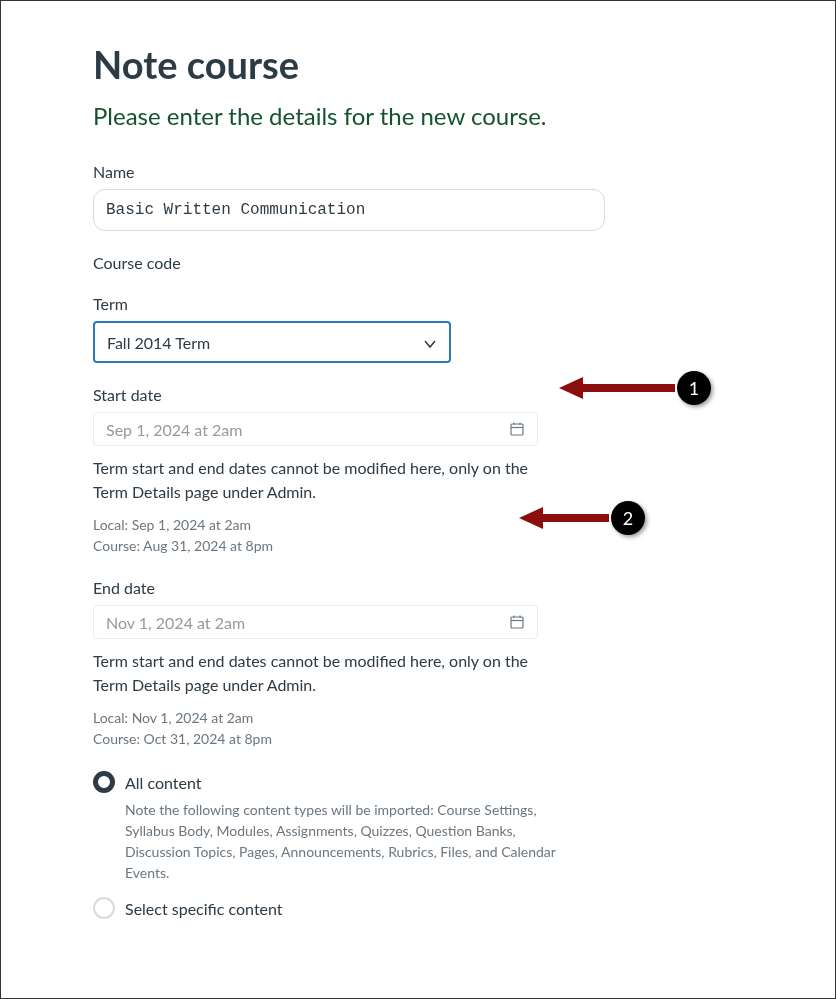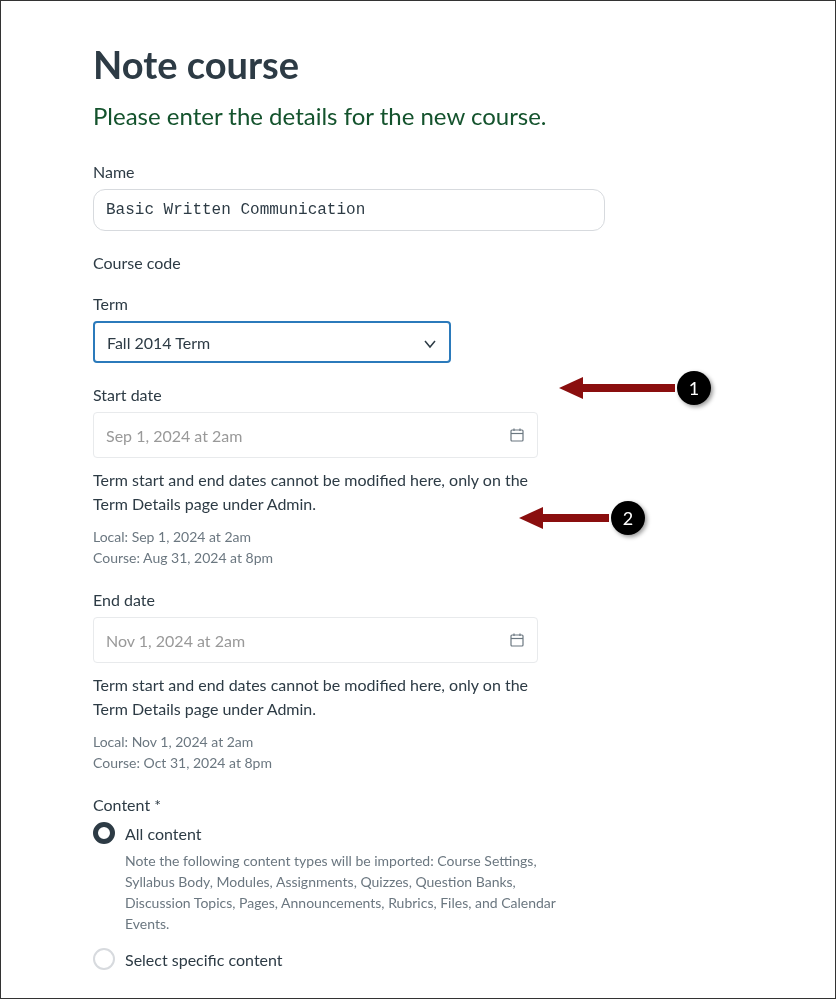--- a/index.html
+++ b/index.html
@@ -60,21 +60,21 @@
       background: #fff;
     }
     .chevron {
       width: 14px;
       height: 14px;
       display: inline-block;
     }
     .chevron svg { stroke: #2d3b45; }
     .date-input {
       width: 445px;
-      height: 46px;
+      height: 34px;
       padding: 8px 12px;
       font-size: 16px;
       color: #999;
       border: 1px solid #e8eaec;
       border-radius: 4px;
       display: flex;
       align-items: center;
       justify-content: space-between;
       background: #fff;
     }
@@ -210,21 +210,20 @@
       </span>
     </div>
     <p class="helper-text">Term start and end dates cannot be modified here, only on the Term Details page under Admin.</p>
     <div class="meta-text">
       <div>Local: Nov 1, 2024 at 2am</div>
       <div>Course: Oct 31, 2024 at 8pm</div>
     </div>
   </div>
 
   <div class="field-group">
-    <label class="label">Content *</label>
     <div class="radio-group">
       <div class="radio-item">
         <div class="radio-btn selected"></div>
         <span class="radio-label">All content</span>
       </div>
       <p class="radio-desc">Note the following content types will be imported: Course Settings, Syllabus Body, Modules, Assignments, Quizzes, Question Banks, Discussion Topics, Pages, Announcements, Rubrics, Files, and Calendar Events.</p>
       <div class="radio-item">
         <div class="radio-btn"></div>
         <span class="radio-label">Select specific content</span>
       </div>

